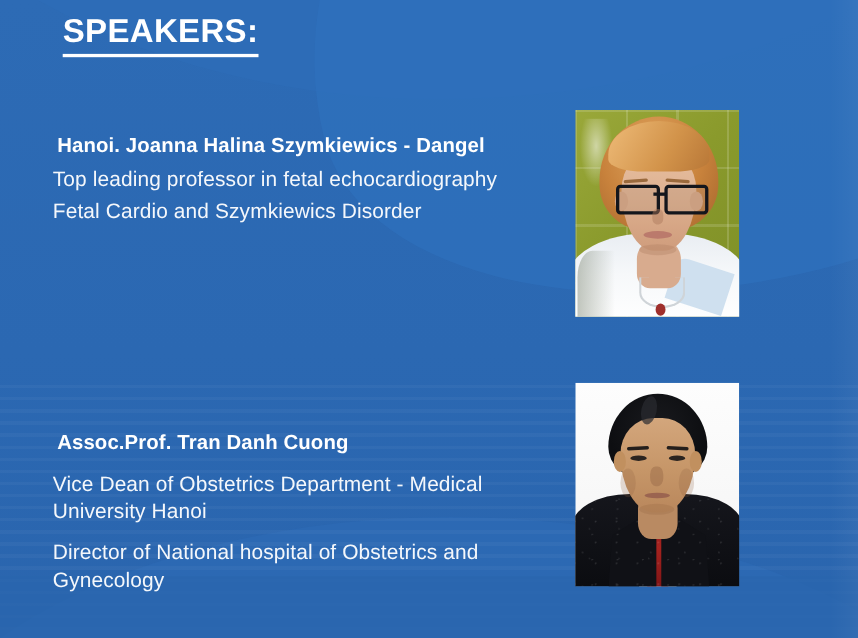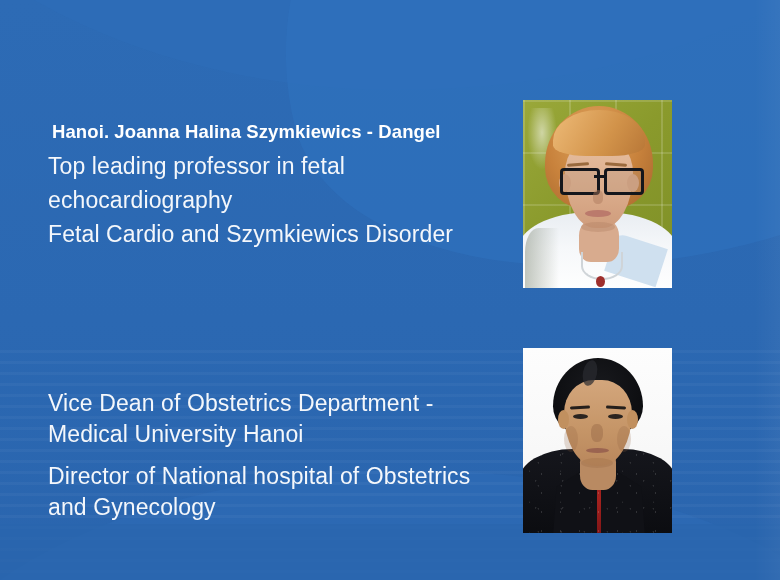--- a/index.html
+++ b/index.html
@@ -113,21 +113,21 @@
 
   .sp-name {
     font-size: 18.5px;
     font-weight: bold;
     color: #ffffff;
     margin: 0 0 4px 7px;
     line-height: 1.5;
     letter-spacing: .1px;
   }
   .sp-line {
-    font-size: 23px;
+    font-size: 19px;
     font-weight: normal;
     color: #f4f7fb;
     margin: 0 0 1px 3px;
     line-height: 1.47;
     letter-spacing: .1px;
   }
   #speaker-2-text .sp-name { margin-bottom: 12px; }
   #speaker-2-text .sp-line { margin-bottom: 11px; line-height: 1.35; }
 
   
@@ -288,20 +288,21 @@
 <div id="slide">
 
   <div class="bg-base"></div>
   <div class="bg-arc"></div>
   <div class="bg-swoosh-top"></div>
   <div class="bg-bottom-curve"></div>
   <div class="bg-stripes"></div>
   <div class="bg-bottomband"></div>
   <div class="bg-right-edge"></div>
 
+  <div class="title">SPEAKERS:</div>
 
   <div class="speaker-block" id="speaker-1-text">
     <div class="sp-name">Hanoi. Joanna Halina Szymkiewics - Dangel</div>
     <div class="sp-line">Top leading professor in fetal echocardiography</div>
     <div class="sp-line">Fetal Cardio and Szymkiewics Disorder</div>
   </div>
 
   <div class="photo-frame" id="photo-1">
     <div class="photo-inner">
       <div class="p1-wall"></div>
@@ -324,20 +325,21 @@
         <div class="p1-lens p1-lensR"></div>
         <div class="p1-bridge"></div>
       </div>
       <div class="p1-nose"></div>
       <div class="p1-lips"></div>
       <div class="p1-chin-shadow"></div>
     </div>
   </div>
 
   <div class="speaker-block" id="speaker-2-text">
+    <div class="sp-name">Assoc.Prof. Tran Danh Cuong</div>
     <div class="sp-line">Vice Dean of Obstetrics Department - Medical University Hanoi</div>
     <div class="sp-line">Director of National hospital of Obstetrics and Gynecology</div>
   </div>
 
   <div class="photo-frame" id="photo-2">
     <div class="photo-inner">
       <div class="p2-bg"></div>
       <div class="p2-suit"></div>
       <div class="p2-shirt"></div>
       <div class="p2-tie"></div>

